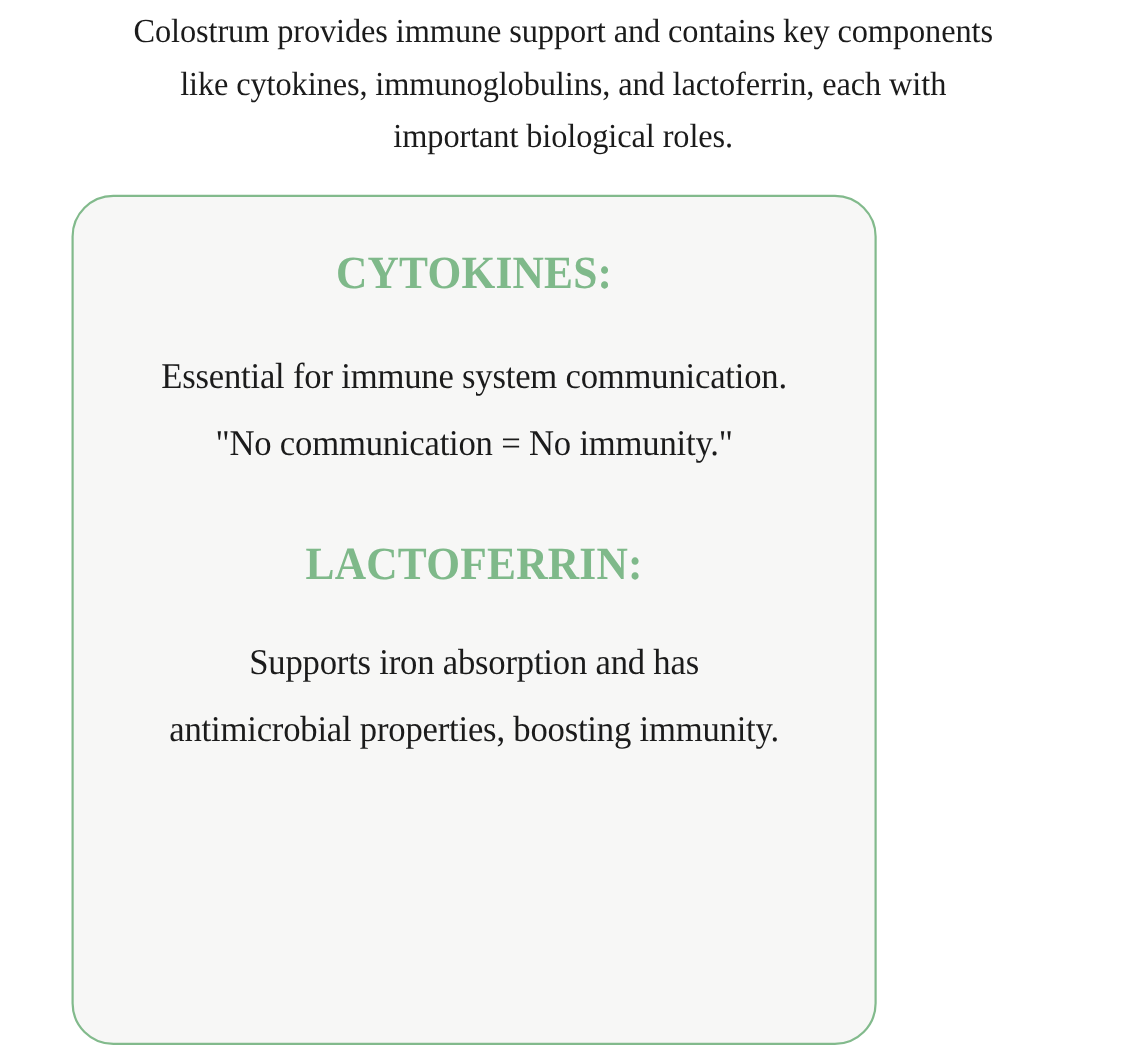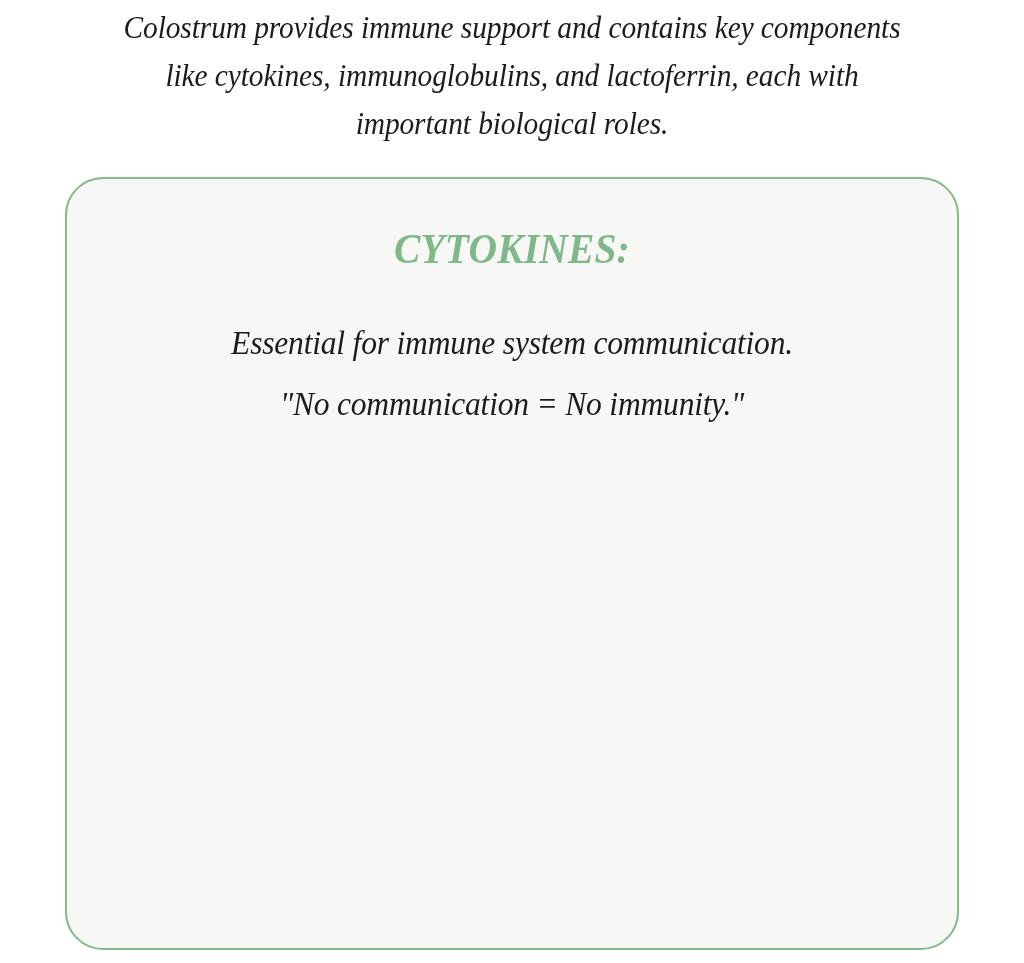--- a/index.html
+++ b/index.html
@@ -13,21 +13,20 @@
     background: #ffffff;
     font-family: "Liberation Serif", "DejaVu Serif", serif;
     overflow: hidden;
   }
 
   .page {
     position: relative;
     width: 1024px;
     height: 963px;
     box-sizing: border-box;
-    font-style: italic;
   }
 
   
   .intro {
     position: absolute;
     left: 0;
     top: 0;
     width: 1024px;
     padding: 4px 8px 0 8px;
     box-sizing: border-box;
@@ -44,21 +43,21 @@
   .intro-line {
     display: block;
     white-space: nowrap;
   }
 
   
   .card {
     position: absolute;
     left: 65px;
     top: 177px;
-    width: 894px;
+    width: 732px;
     height: 773px;
     box-sizing: border-box;
     background: #f7f7f6;
     border: 2px solid #82ba8c;
     border-radius: 38px;
     overflow: hidden;
   }
 
   .card-inner {
     position: absolute;
@@ -129,17 +128,25 @@
           <span class="body-line">Essential for immune system communication.</span>
           <span class="body-line">"No communication = No immunity."</span>
         </div>
       </div>
 
       <span class="spacer gap-after-body-1"></span>
 
 
       <span class="spacer gap-after-body-2"></span>
 
+      <div class="section">
+        <span class="heading">LACTOFERRIN:</span>
+        <span class="spacer gap-after-heading-3"></span>
+        <div class="body-text">
+          <span class="body-line">Supports iron absorption and has</span>
+          <span class="body-line">antimicrobial properties, boosting immunity.</span>
+        </div>
+      </div>
 
     </div>
   </div>
 
 </div>
 
 </body></html>

